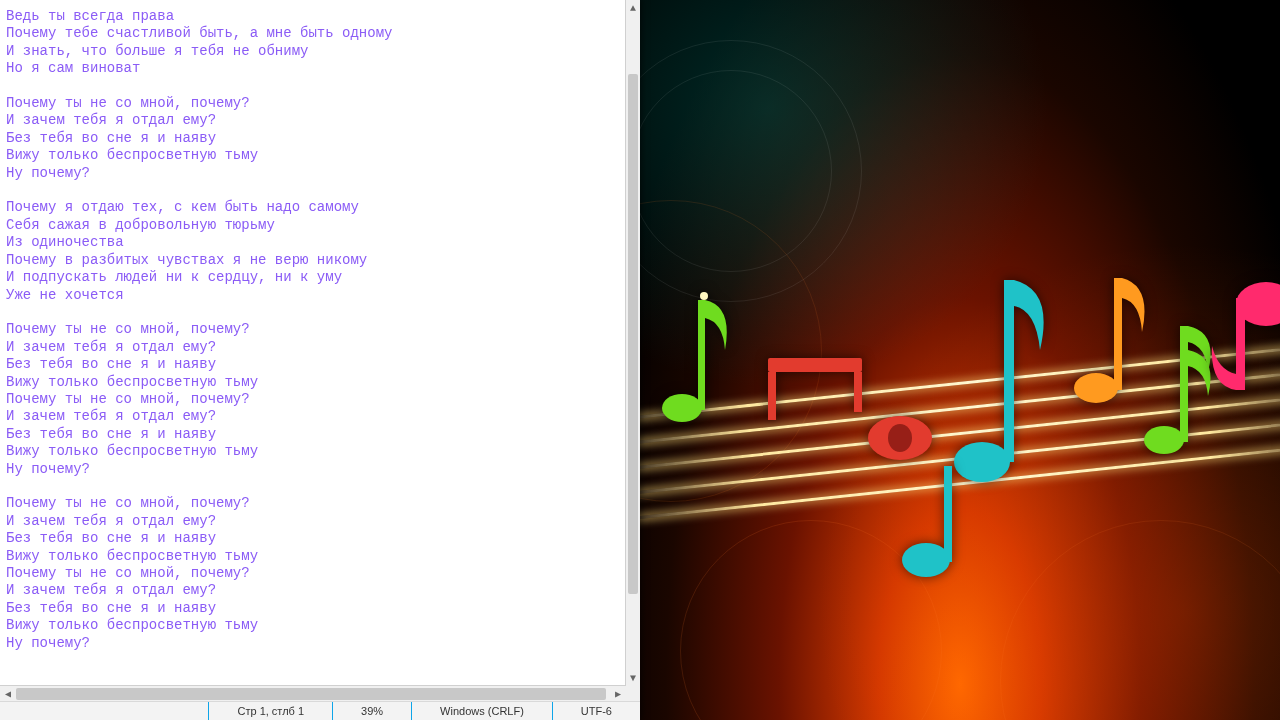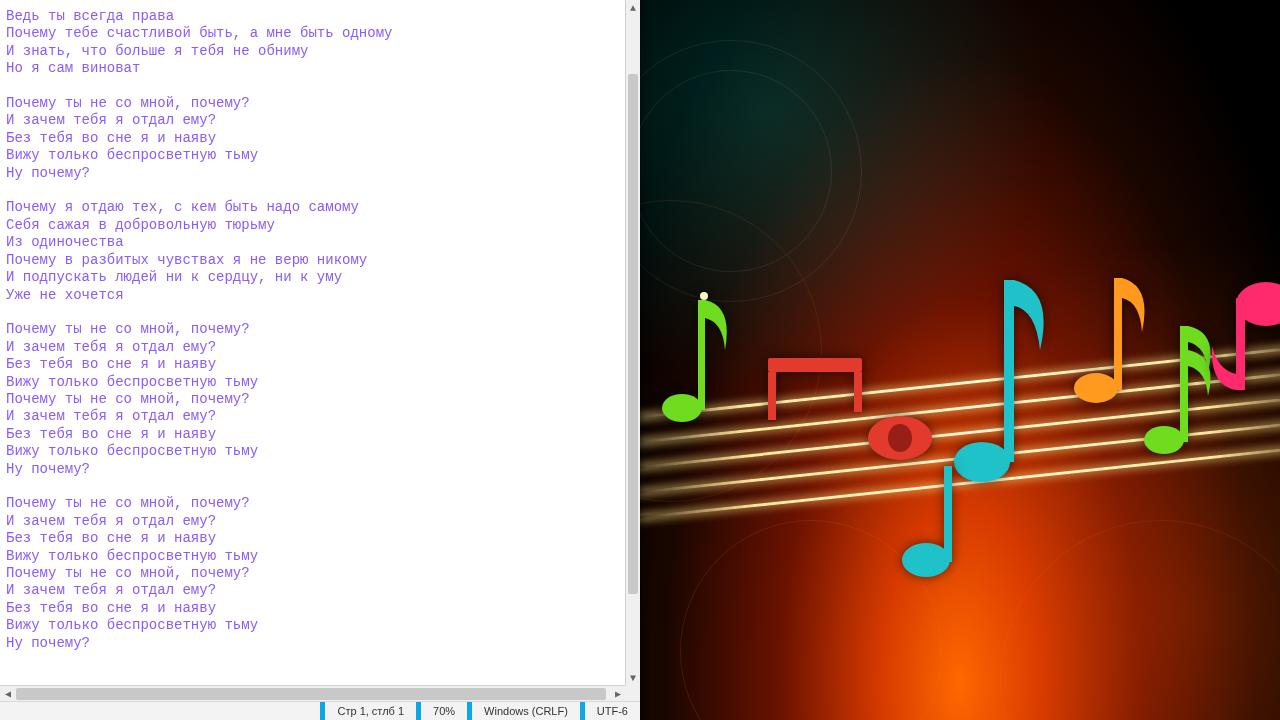--- a/index.html
+++ b/index.html
@@ -27,21 +27,21 @@
   .hscroll .lar,.hscroll .rar{position:absolute;top:0;width:16px;height:16px;display:flex;align-items:center;justify-content:center;color:#666;font-size:10px;background:#f0f0f0}
   .hscroll .lar{left:0}.hscroll .rar{right:0}
   .hscroll .thumb{position:absolute;left:16px;top:2px;height:12px;width:590px;background:#c8c8c8;border-radius:2px}
   .vscroll{position:absolute;right:0;top:0;width:14px;bottom:34px;background:#f0f0f0;border-left:1px solid #d0d0d0}
   .vscroll .uar,.vscroll .dar{position:absolute;left:0;width:14px;height:16px;display:flex;align-items:center;justify-content:center;color:#666;font-size:10px}
   .vscroll .uar{top:0}.vscroll .dar{bottom:0}
   .vscroll .thumb{position:absolute;left:2px;top:74px;width:10px;height:520px;background:#c8c8c8;border-radius:2px}
   .corner{position:absolute;right:0;bottom:18px;width:14px;height:16px;background:#f0f0f0}
   .status{position:absolute;left:0;right:0;bottom:0;height:18px;background:#f3f3f3;border-top:1px solid #d9d9d9;font-family:'Segoe UI',Tahoma,sans-serif;font-size:11px;color:#333;display:flex;align-items:stretch}
   .status .spacer{flex:1}
-  .status .cell{border-left:5px solid #0ea5e9;padding:0 12px;display:flex;align-items:center;white-space:nowrap}
+  .status .cell{border-left:1px solid #0ea5e9;padding:0 28px;display:flex;align-items:center;white-space:nowrap}
 </style>
 </head>
 <body>
 
 <div class="stage">
 
   <div class="art">
     <div class="ring" style="left:-40px;top:40px;width:260px;height:260px"></div>
     <div class="ring" style="left:-10px;top:70px;width:200px;height:200px"></div>
     <div class="ring" style="left:-120px;top:200px;width:300px;height:300px;border-color:rgba(255,120,40,.12)"></div>
@@ -157,19 +157,19 @@
     <div class="hscroll">
       <div class="lar">◀</div>
       <div class="thumb"></div>
       <div class="rar">▶</div>
     </div>
     <div class="corner"></div>
 
     <div class="status">
       <div class="spacer"></div>
       <div class="cell">Стр 1, стлб 1</div>
-      <div class="cell">70%</div>
+      <div class="cell">39%</div>
       <div class="cell">Windows (CRLF)</div>
       <div class="cell">UTF-6</div>
     </div>
   </div>
 
 </div>
 
 </body></html>

